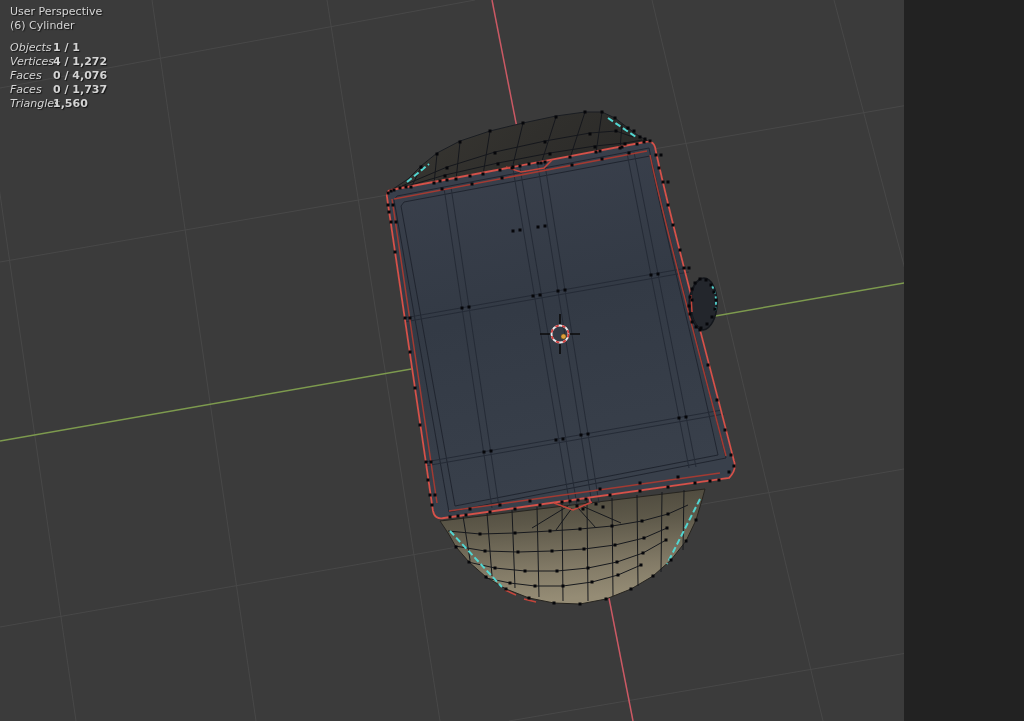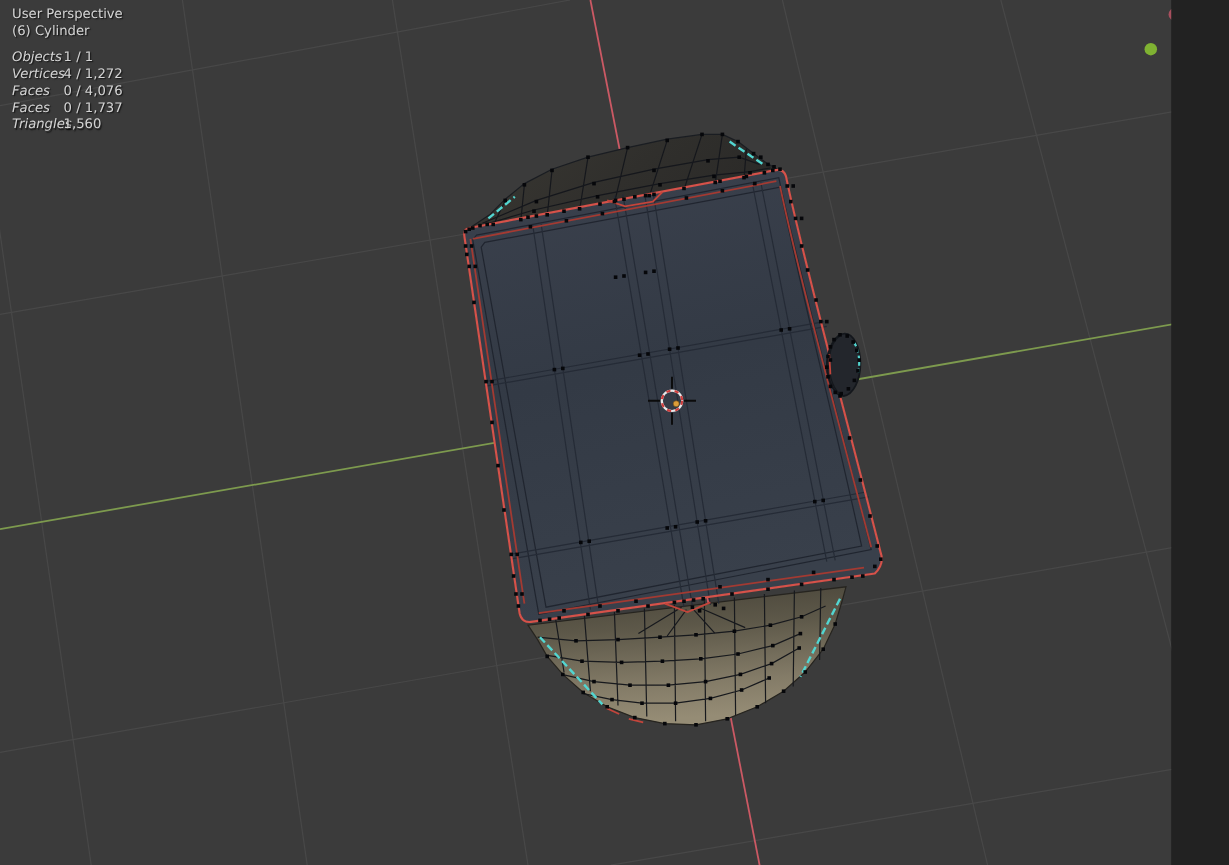--- a/index.html
+++ b/index.html
@@ -1,29 +1,29 @@
 <!DOCTYPE html>
 <html><head>
 <meta charset="utf-8">
 <style>
   html,body{margin:0;padding:0;background:#222;}
   .viewport{
-    position:relative;width:976px;height:721px;overflow:hidden;
+    position:relative;width:904px;height:721px;overflow:hidden;
     background:#3b3b3b;font-family:"DejaVu Sans",sans-serif;
   }
   #scene{position:absolute;left:0;top:0;}
   .overlay-text{
     position:absolute;left:10px;top:5px;color:#d4d4d4;font-size:11px;line-height:14px;
     text-shadow:1px 1px 1px rgba(0,0,0,.65);user-select:none;
   }
   .overlay-text .hline{height:14px;white-space:pre;}
   .stats{margin-top:8px;}
   .srow{display:flex;height:14px;}
   .slabel{width:43px;font-style:italic;}
-  .sval{white-space:pre;}
+  .sval{white-space:pre;font-weight:bold;}
   .gizmo{position:absolute;left:940px;top:0;width:84px;height:80px;}
   .navbtns{position:absolute;left:993px;top:67px;width:26px;}
   .navbtn{
     width:24px;height:24px;border-radius:50%;background:rgba(25,25,25,.35);
     display:flex;align-items:center;justify-content:center;margin:0 0 0.5px 0;
   }
   .gizmo text{font-weight:bold;font-size:9px;}
 </style>
 </head>
 <body>

